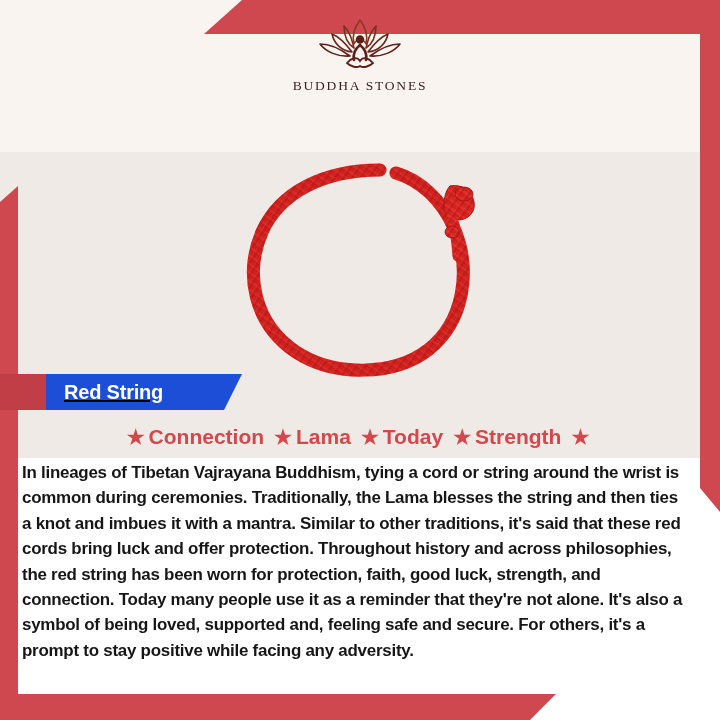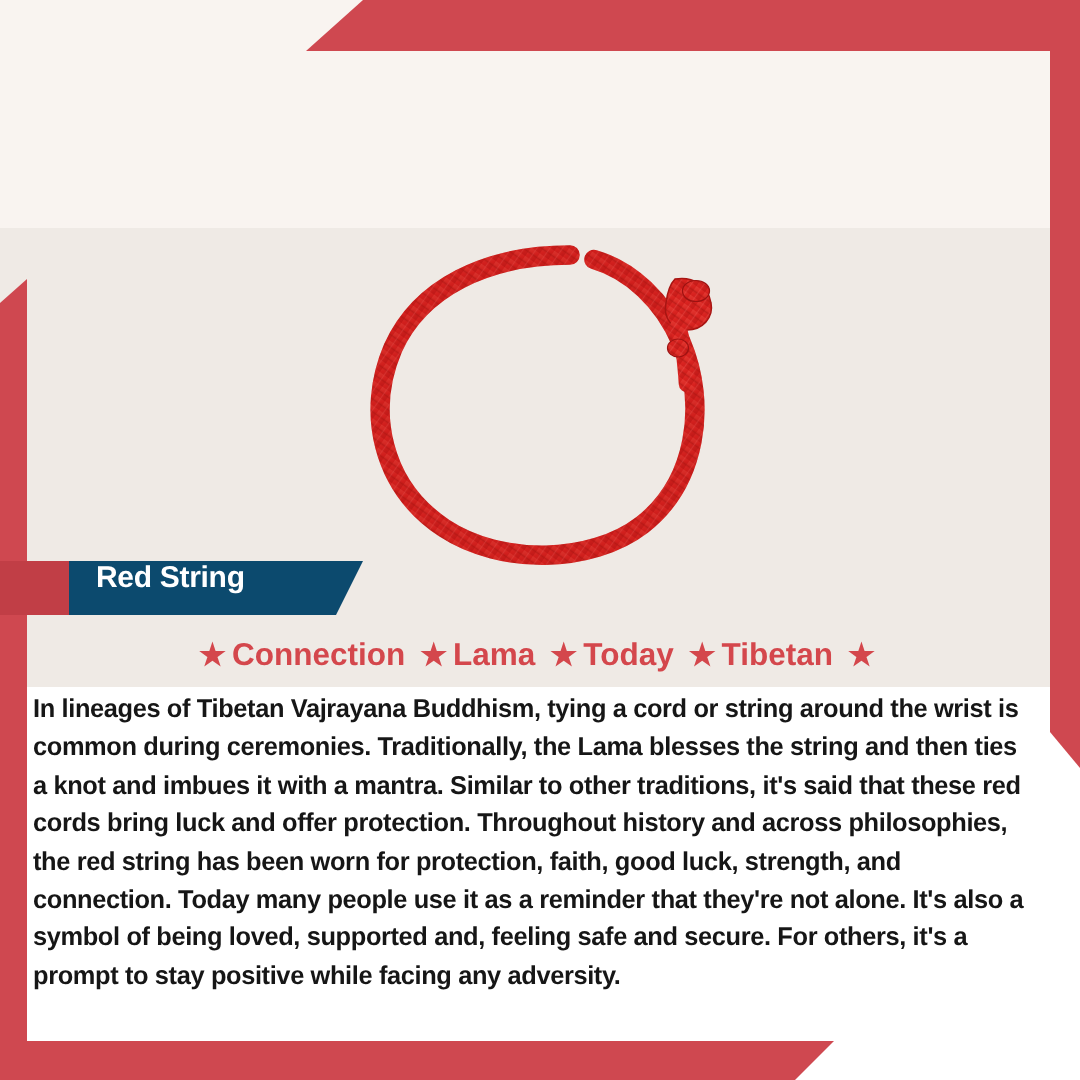--- a/index.html
+++ b/index.html
@@ -110,24 +110,25 @@
     position: absolute;
     left: 228px; top: 162px;
     width: 272px; height: 220px;
   }
 
   
   .label-band {
     position: absolute;
     left: 0; top: 374px;
     width: 242px; height: 36px;
-    background: #0c4a6e;
+    background: #1d4ed8;
     clip-path: polygon(0 0, 100% 0, calc(100% - 18px) 100%, 0 100%);
     display: flex;
-    align-items: flex-start;
+    align-items: center;
+    text-decoration: underline;
   }
   .label-band .accent {
     position: absolute;
     left: 0; top: 0;
     width: 46px; height: 36px;
     background: #c13e46;
   }
   .label-band .txt {
     position: relative;
     margin-left: 64px;
@@ -184,20 +185,52 @@
 
   <div class="band-top"></div>
   <div class="band-product"></div>
   <div class="band-lower"></div>
 
   <div class="red-top-banner"></div>
   <div class="red-right-strip"></div>
   <div class="red-left-strip"></div>
   <div class="red-bottom-bar"></div>
 
+  <div class="logo-wrap">
+    <svg class="logo-mark" viewBox="0 0 92 62">
+      <g fill="none" stroke="#5c2018" stroke-width="1.6" stroke-linecap="round" stroke-linejoin="round">
+
+        <path d="M46 6 C40 14, 38 22, 40 30 C43 24, 49 24, 52 30 C54 22, 52 14, 46 6 Z" stroke="#8a3a22"></path>
+
+        <path d="M30 12 C30 22, 34 30, 40 34 C38 26, 36 18, 30 12 Z" stroke="#7a2e1e"></path>
+
+        <path d="M62 12 C62 22, 58 30, 52 34 C54 26, 56 18, 62 12 Z" stroke="#7a2e1e"></path>
+
+        <path d="M18 20 C20 30, 28 37, 38 38 C32 30, 26 23, 18 20 Z" stroke="#6b2519"></path>
+
+        <path d="M74 20 C72 30, 64 37, 54 38 C60 30, 66 23, 74 20 Z" stroke="#6b2519"></path>
+
+        <path d="M6 30 C12 38, 24 43, 36 42 C28 36, 16 30, 6 30 Z" stroke="#5c2018"></path>
+
+        <path d="M86 30 C80 38, 68 43, 56 42 C64 36, 76 30, 86 30 Z" stroke="#5c2018"></path>
+      </g>
+      <g fill="#5c2018">
+
+        <circle cx="46" cy="25.5" r="4.2"></circle>
+      </g>
+      <g fill="none" stroke="#5c2018" stroke-width="2.6" stroke-linecap="round">
+
+        <path d="M46 31 C41 35, 39 41, 40 46"></path>
+        <path d="M46 31 C51 35, 53 41, 52 46"></path>
+
+        <path d="M33 49 C37 44, 43 42, 46 47 C49 42, 55 44, 59 49 C55 53, 49 54, 46 52 C43 54, 37 53, 33 49 Z" stroke-width="1.8"></path>
+      </g>
+    </svg>
+    <div class="logo-text">BUDDHA STONES</div>
+  </div>
 
 
   <svg class="product" viewBox="0 0 272 220">
     <defs>
       <linearGradient id="cordGrad" x1="0" y1="0" x2="1" y2="1">
         <stop offset="0%" stop-color="#e23a33"></stop>
         <stop offset="50%" stop-color="#d8221f"></stop>
         <stop offset="100%" stop-color="#c01a18"></stop>
       </linearGradient>
       <pattern id="braid" width="7" height="7" patternUnits="userSpaceOnUse" patternTransform="rotate(35)">
@@ -230,21 +263,21 @@
     <div class="benefit">
       <span class="star">★</span>
       <span>Lama</span>
     </div>
     <div class="benefit">
       <span class="star">★</span>
       <span>Today</span>
     </div>
     <div class="benefit">
       <span class="star">★</span>
-      <span>Tibetan</span>
+      <span>Strength</span>
     </div>
     <div class="benefit">
       <span class="star">★</span>
     </div>
   </div>
 
   <div class="body-text">In lineages of Tibetan Vajrayana Buddhism, tying a cord or string around the wrist is common during ceremonies. Traditionally, the Lama blesses the string and then ties a knot and imbues it with a mantra. Similar to other traditions, it's said that these red cords bring luck and offer protection. Throughout history and across philosophies, the red string has been worn for protection, faith, good luck, strength, and connection. Today many people use it as a reminder that they're not alone. It's also a symbol of being loved, supported and, feeling safe and secure. For others, it's a prompt to stay positive while facing any adversity.</div>
 
 </div>
 

